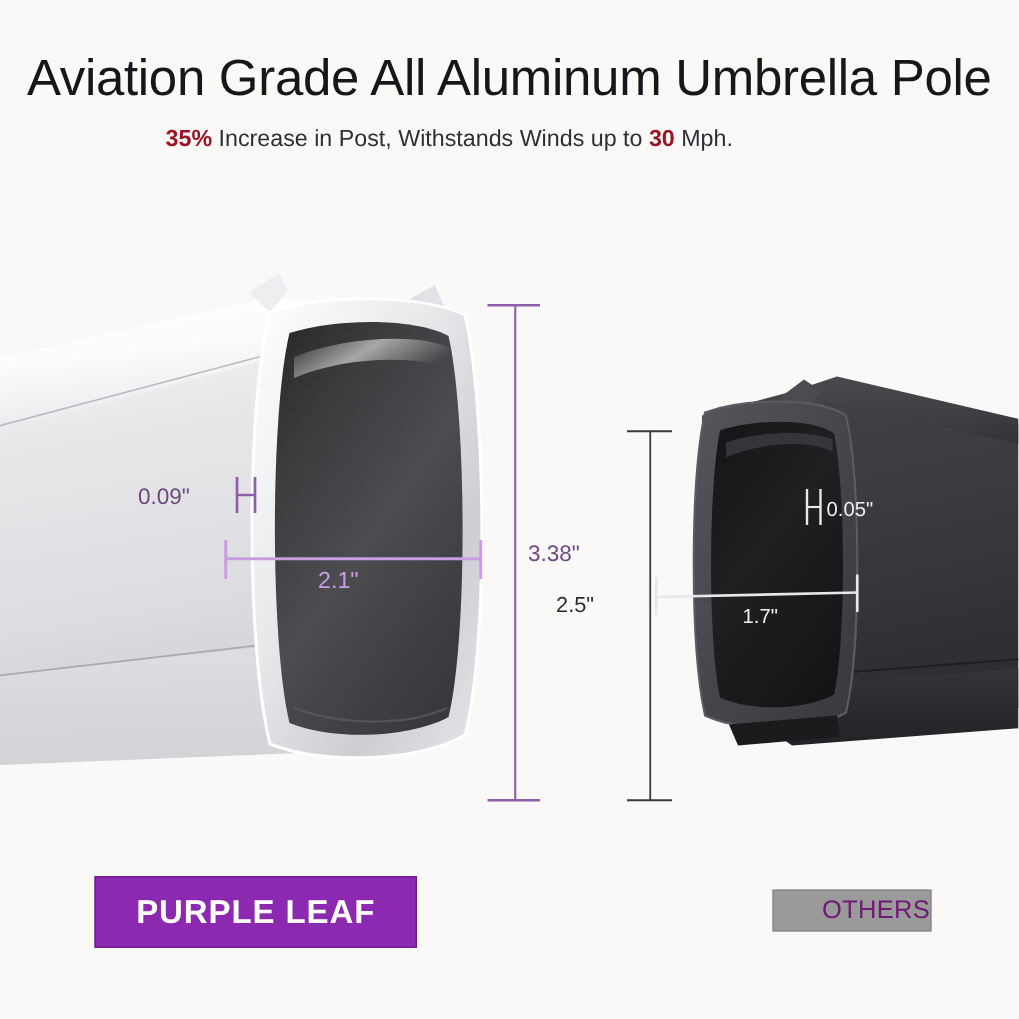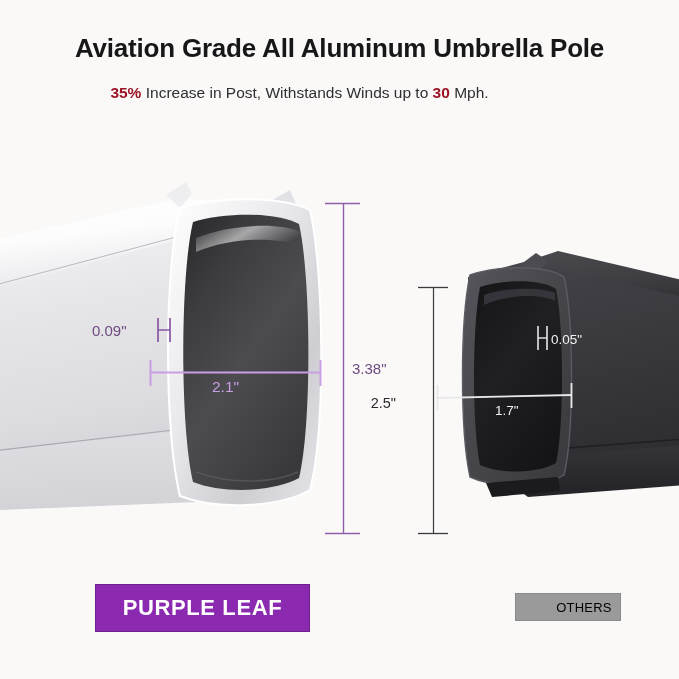--- a/index.html
+++ b/index.html
@@ -18,22 +18,22 @@
     -webkit-font-smoothing: antialiased;
   }
 
   
   .headline {
     position: absolute;
     left: 0;
     top: 33px;
     width: 679px;
     text-align: center;
-    font-size: 26px;
-    font-weight: bold;
+    font-size: 34px;
+    font-weight: normal;
     letter-spacing: -0.2px;
     color: #17171a;
     white-space: nowrap;
   }
   .subline {
     position: absolute;
     left: 0;
     top: 84px;
     width: 599px;
     text-align: center;
@@ -116,21 +116,20 @@
     left: 63px;
     top: 584px;
     width: 215px;
     height: 48px;
     background: #8b2ab0;
     border: 1px solid #6f1f8f;
     box-sizing: border-box;
     display: flex;
     align-items: center;
     justify-content: center;
-    margin-left: 32px;
   }
   .badge-primary span {
     color: #ffffff;
     font-size: 22px;
     font-weight: bold;
     letter-spacing: 0.6px;
   }
   .badge-secondary {
     position: absolute;
     left: 515px;
@@ -138,22 +137,22 @@
     width: 106px;
     height: 28px;
     background: #9a9a9a;
     border: 1px solid #8a8a8a;
     box-sizing: border-box;
     display: flex;
     align-items: center;
     justify-content: center;
   }
   .badge-secondary span {
-    color: #000000;
-    font-size: 13px;
+    color: #701a75;
+    font-size: 17px;
     letter-spacing: 0.2px;
     margin-left: 32px;
   }
 </style>
 </head>
 <body>
 
 <div id="stage">
 
   <div class="headline">Aviation Grade All Aluminum Umbrella Pole</div>

